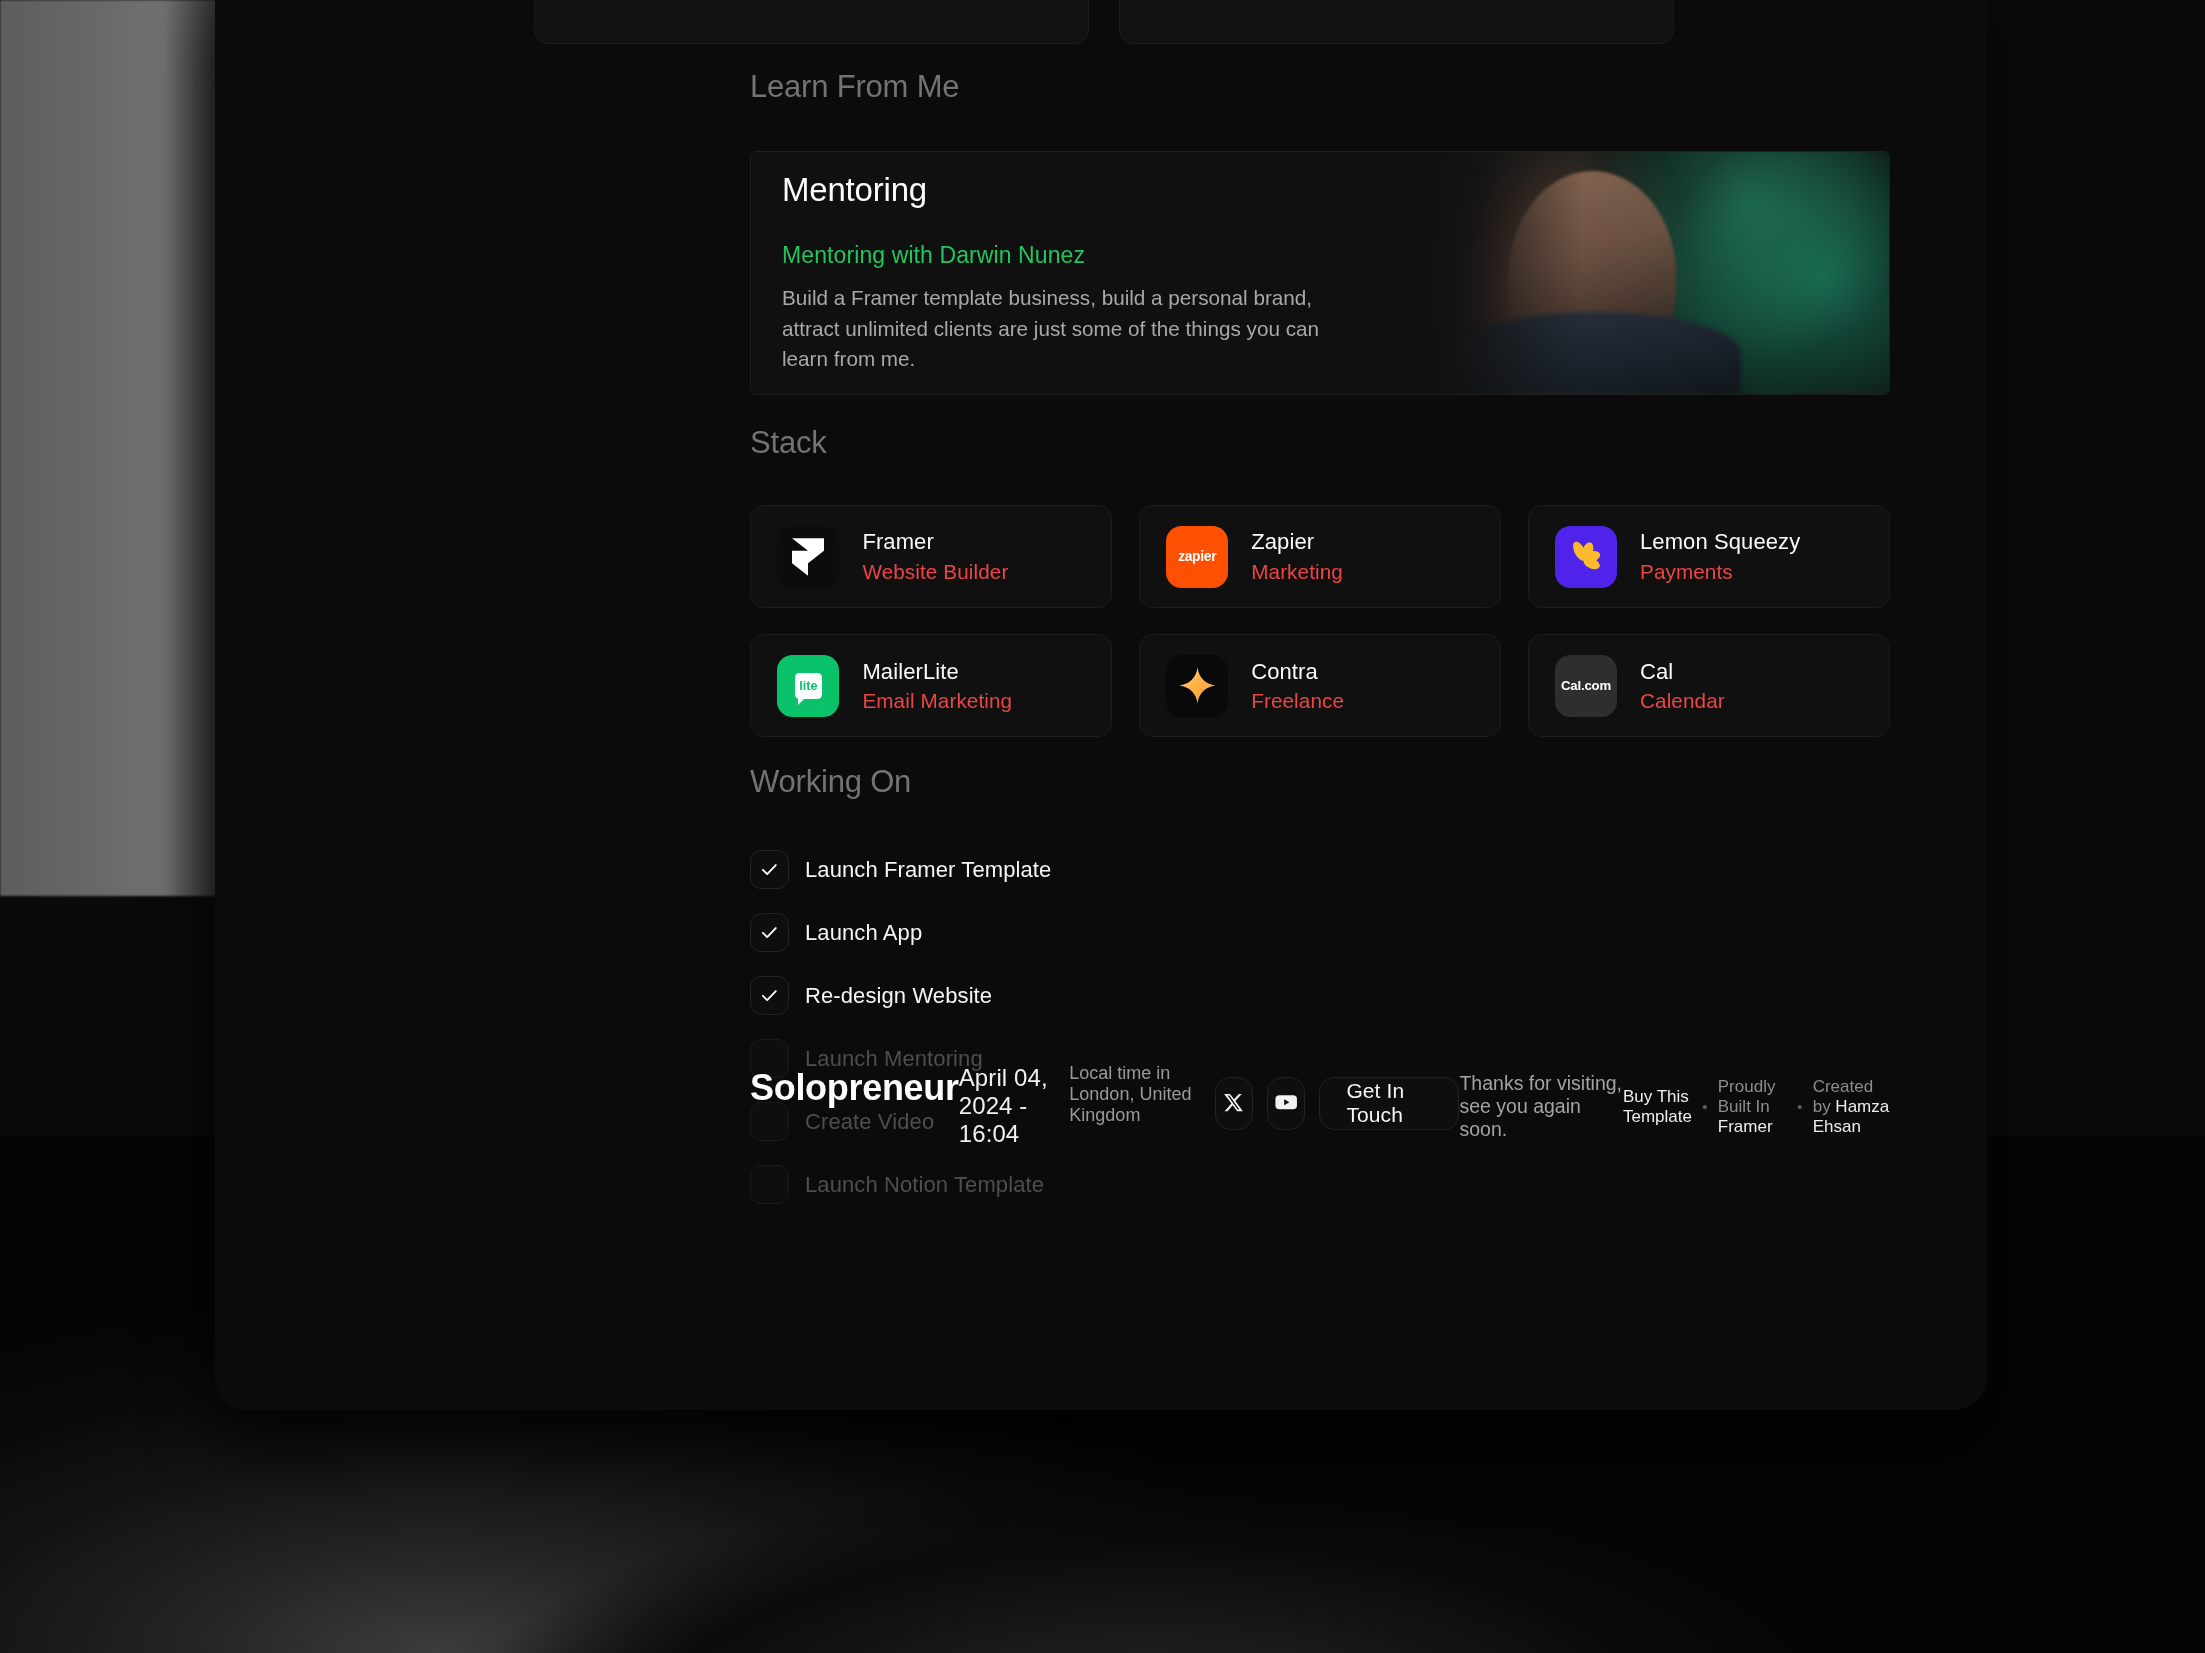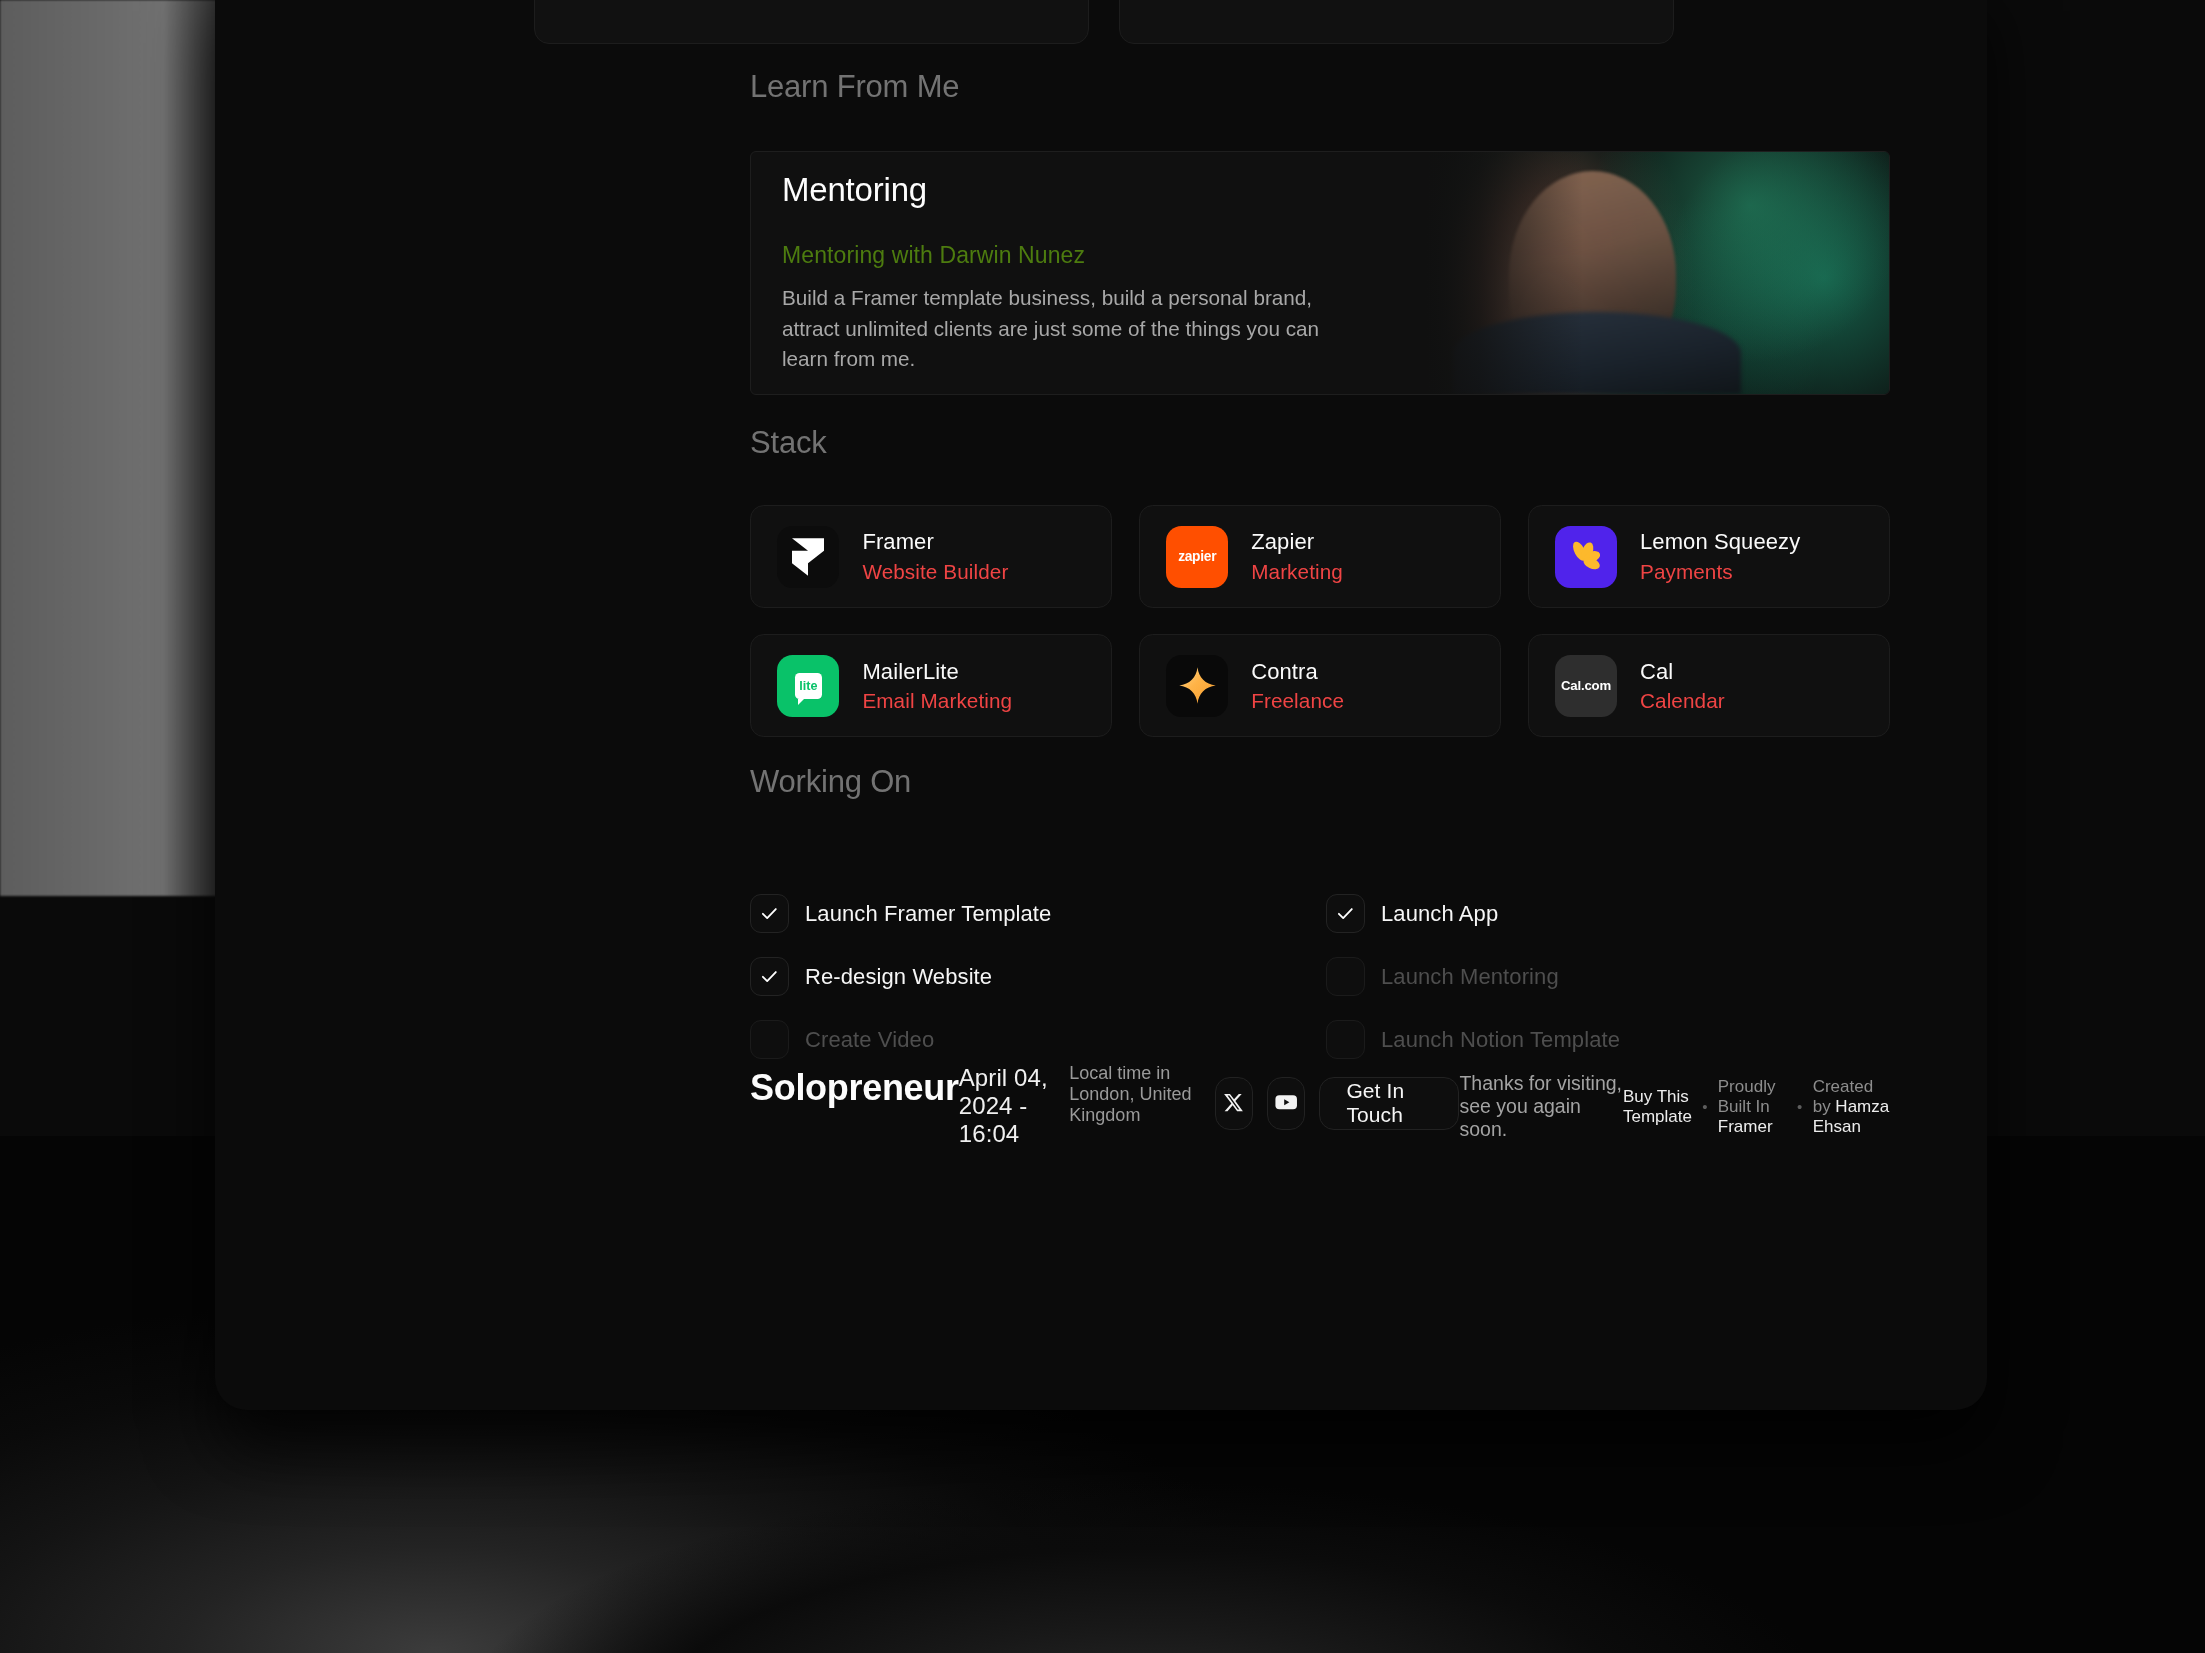--- a/index.html
+++ b/index.html
@@ -99,21 +99,21 @@
     background:linear-gradient(90deg,#101010 0%, rgba(16,16,16,.75) 12%, rgba(16,16,16,0) 34%);
   }
   #mentoring-body{
     position:absolute; left:31px; top:0; width:632px; height:100%;
     display:flex; flex-direction:column; justify-content:center;
   }
   #mentoring-title{
     font-size:33px; color:#fdfdfd; letter-spacing:-0.2px; margin-bottom:33px;
   }
   #mentoring-sub{
-    font-size:23px; color:#4d7c0f; margin-bottom:13.8px; letter-spacing:0.1px;
+    font-size:23px; color:#22c55e; margin-bottom:13.8px; letter-spacing:0.1px;
   }
   #mentoring-desc{
     font-size:20.7px; color:#a8a8a8; line-height:1.47; max-width:586px;
   }
 
   
   #stack-grid{
     position:absolute; left:535px; top:528px; width:1140px;
     display:grid; grid-template-columns:repeat(3,1fr); gap:26.4px 26.4px;
   }
@@ -151,21 +151,21 @@
   }
   .lite-bubble span{ font-size:12.6px; font-weight:bold; color:#09c269; }
   .lite-bubble:after{
     content:""; position:absolute; left:3.4px; bottom:-6.3px;
     border-left:6.9px solid #fff; border-bottom:6.9px solid transparent;
   }
 
   
   #workingon-grid{
     position:absolute; left:535px; top:873px; width:1140px;
-    display:grid; grid-template-columns:repeat(2,1fr); gap:24px 12px;margin-top:44px;
+    display:grid; grid-template-columns:repeat(1,1fr); gap:24px 12px;
   }
   .todo{
     display:flex; align-items:center; gap:16px;
   }
   .todo-box{
     width:39px; height:39px; border-radius:11px;
     border:1.1px solid #232323; background:#0e0e0e;
     flex:0 0 auto;
     display:flex; align-items:center; justify-content:center;
   }

